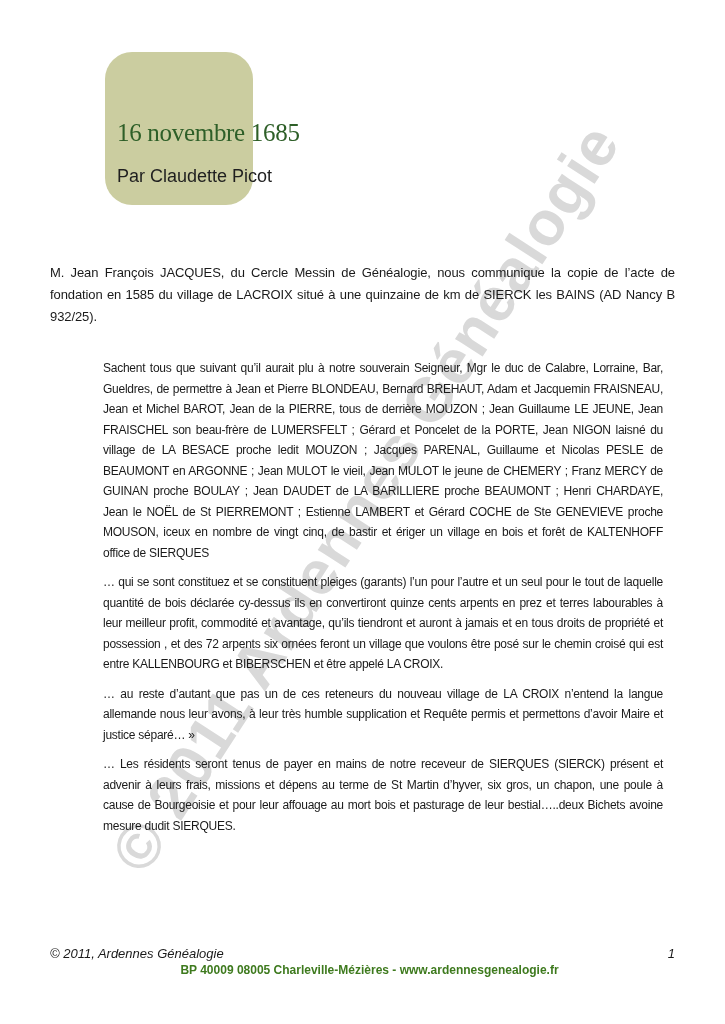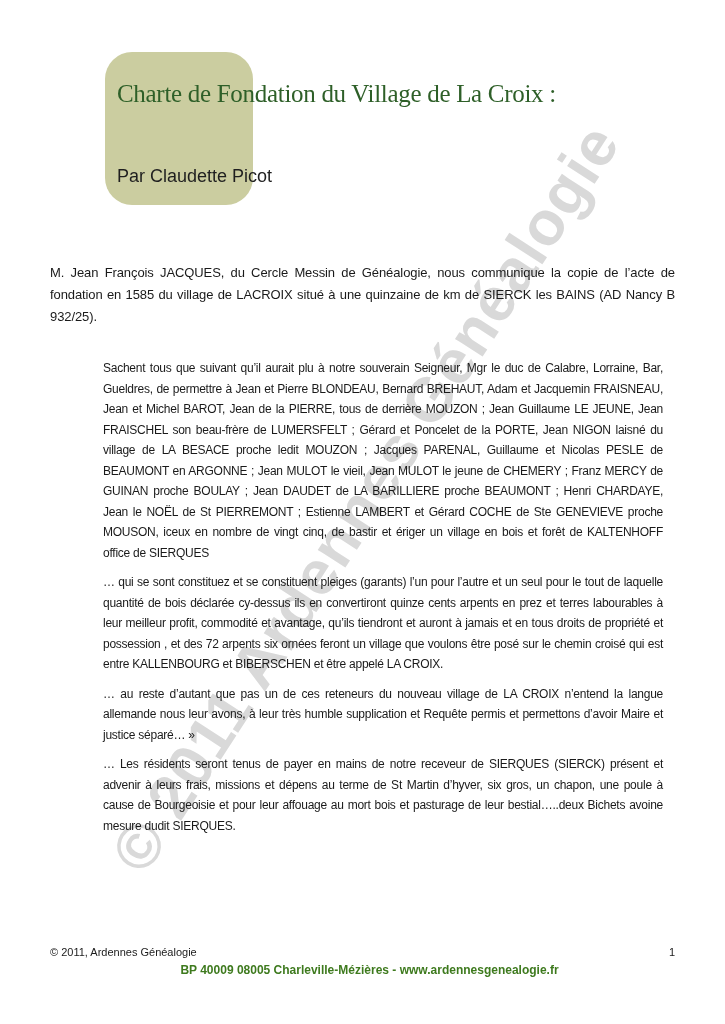--- a/index.html
+++ b/index.html
@@ -36,37 +36,37 @@
   .p2 { margin-top:9px; }
   .quote { margin:30px 12px 0 53px; }
   .quote p {
     margin:0 0 9px 0; font-size:12px; line-height:20.5px;
     letter-spacing:-0.25px; text-align:justify; color:#1a1a1a;
   }
   .closing { margin-top:13px; }
   .footer-row {
     position:absolute; left:50px; right:50px; top:946px; z-index:2;
     display:flex; justify-content:space-between; align-items:flex-start;
-    font-size:11px; color:#1a1a1a;
+    font-size:13px; color:#1a1a1a;font-style:italic;
   }
   .footer-address {
     position:absolute; left:0; right:0; top:963px; z-index:2;
     text-align:center; font-size:12px; font-weight:700; color:#3e7a1e;padding-left:14px;
   }
 </style>
 </head>
 <body>
 
 <div class="page">
 
   <div class="watermark">© 2011 Ardennes Généalogie</div>
 
   <div class="header-box"></div>
 
-  <h1 class="title"><span>Charte de Fondation du Village de La Croix :</span><br></h1>
+  <h1 class="title"><br><span>16 novembre 1685</span></h1>
 
   <div class="subtitle">Par Claudette Picot</div>
 
   <div class="content">
     <p class="body-para p1">M. Jean François JACQUES, du Cercle Messin de  Généalogie,  nous communique la copie de l’acte de fondation en 1585 du village de LACROIX situé à une quinzaine de km de SIERCK les BAINS (AD Nancy   B  932/25).</p>
 
     <div class="quote">
       <p>Sachent tous que suivant qu’il aurait plu à notre souverain Seigneur, Mgr le duc de Calabre, Lorraine, Bar, Gueldres, de permettre à Jean et Pierre BLONDEAU, Bernard BREHAUT, Adam et Jacquemin FRAISNEAU, Jean et Michel BAROT, Jean  de la PIERRE, tous de derrière MOUZON ; Jean Guillaume LE JEUNE, Jean FRAISCHEL son beau-frère de LUMERSFELT ; Gérard et Poncelet de la PORTE, Jean NIGON laisné du village de LA BESACE proche ledit MOUZON ; Jacques PARENAL, Guillaume et Nicolas PESLE de BEAUMONT en ARGONNE ; Jean MULOT le vieil, Jean MULOT le jeune de CHEMERY ; Franz MERCY de GUINAN proche BOULAY ; Jean DAUDET de LA BARILLIERE proche BEAUMONT ; Henri CHARDAYE, Jean le NOËL de St PIERREMONT ; Estienne LAMBERT et Gérard COCHE de Ste GENEVIEVE proche MOUSON, iceux en nombre de vingt cinq, de bastir et ériger un village en bois et forêt de KALTENHOFF office de SIERQUES</p>
       <p>… qui se sont constituez et se constituent pleiges (garants) l’un pour l’autre et un seul pour le tout de laquelle quantité de bois déclarée cy-dessus ils en convertiront quinze cents arpents en prez et terres labourables à leur meilleur profit, commodité et avantage, qu’ils tiendront et auront à jamais et en tous droits de propriété et possession , et des 72 arpents six ornées feront un village que voulons être posé sur le chemin croisé qui est entre KALLENBOURG et BIBERSCHEN et être appelé LA CROIX.</p>
       <p>… au reste d’autant que pas un de ces reteneurs du nouveau village de LA CROIX n’entend la langue allemande nous leur avons, à leur très humble supplication et Requête permis et permettons d’avoir Maire et justice séparé… »</p>

